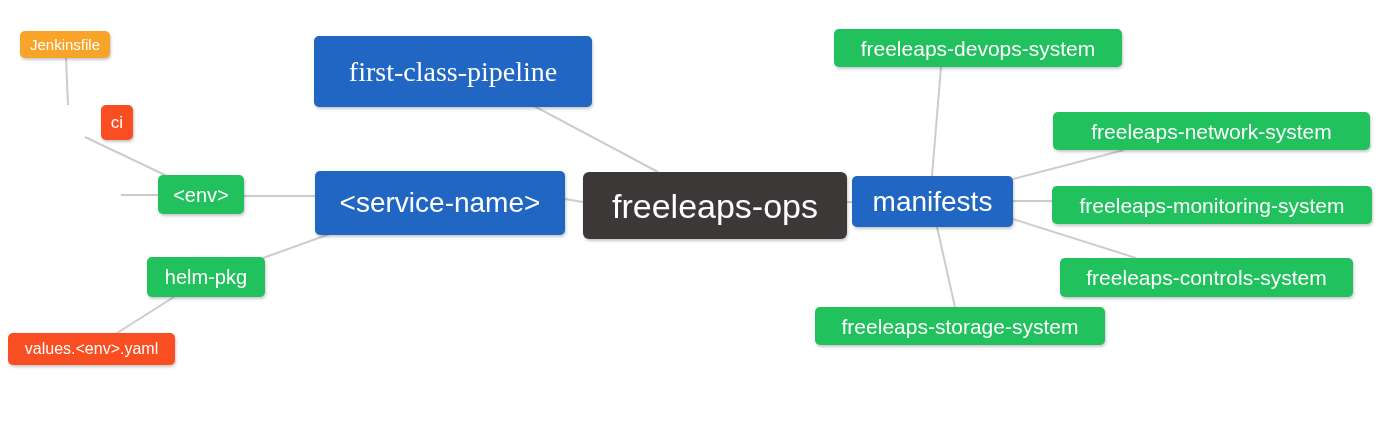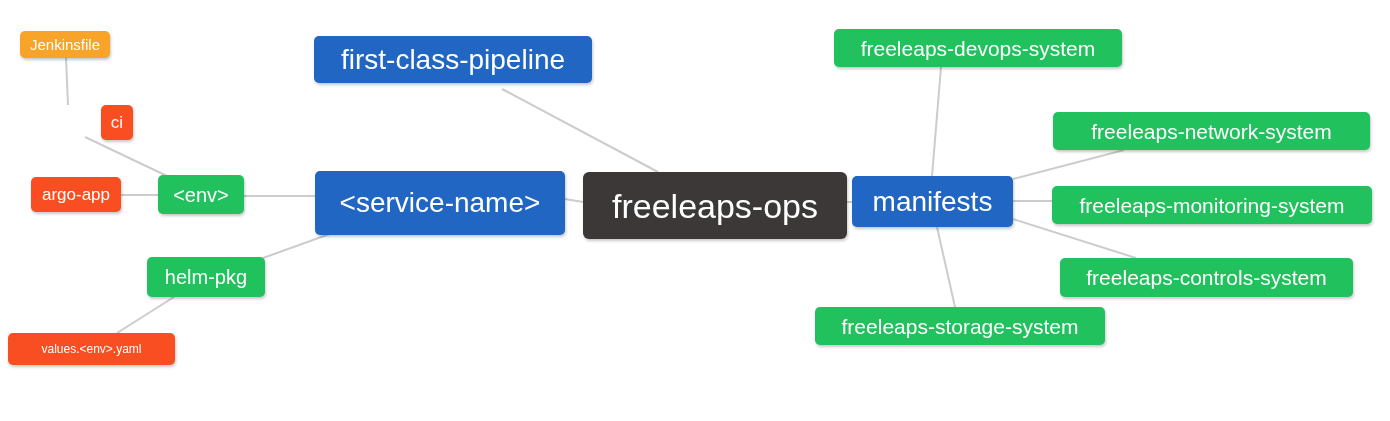--- a/index.html
+++ b/index.html
@@ -49,29 +49,28 @@
     <line x1="1013" y1="179" x2="1124" y2="150"></line>
     <line x1="1013" y1="201" x2="1052" y2="201"></line>
     <line x1="1013" y1="219" x2="1136" y2="258"></line>
     <line x1="937" y1="227" x2="955" y2="307"></line>
   </svg>
 
   <div class="node leaf-orange" style="left:20px;top:31px;width:90px;height:27px;font-size:15px;">Jenkinsfile</div>
 
   <div class="node leaf-red" style="left:53px;top:105px;width:32px;height:35px;font-size:17px;margin-left:48px;">ci</div>
 
-  <div class="node leaf-red" style="left:31px;top:177px;width:90px;height:35px;font-size:17px;">argo-app</div>
 
   <div class="node leaf-green" style="left:158px;top:175px;width:86px;height:39px;font-size:20px;">&lt;env&gt;</div>
 
   <div class="node leaf-green" style="left:147px;top:257px;width:118px;height:40px;font-size:20px;">helm-pkg</div>
 
-  <div class="node leaf-red" style="left:8px;top:333px;width:167px;height:32px;font-size:12px;">values.&lt;env&gt;.yaml</div>
+  <div class="node leaf-red" style="left:8px;top:333px;width:167px;height:32px;font-size:16px;">values.&lt;env&gt;.yaml</div>
 
-  <div class="node branch" style="left:314px;top:36px;width:278px;height:47px;font-size:28px;">first-class-pipeline</div>
+  <div class="node branch" style="left:314px;top:36px;width:278px;height:71px;font-size:28px;font-family:Liberation Serif, serif;">first-class-pipeline</div>
 
   <div class="node branch" style="left:315px;top:171px;width:250px;height:64px;font-size:28px;">&lt;service-name&gt;</div>
 
   <div class="node root" style="left:583px;top:172px;width:264px;height:67px;font-size:34px;border-radius:6px;">freeleaps-ops</div>
 
   <div class="node branch" style="left:852px;top:176px;width:161px;height:51px;font-size:28px;">manifests</div>
 
   <div class="node leaf-green" style="left:797px;top:29px;width:288px;height:38px;font-size:21px;margin-left:37px;">freeleaps-devops-system</div>
 
   <div class="node leaf-green" style="left:1053px;top:112px;width:317px;height:38px;font-size:21px;">freeleaps-network-system</div>

